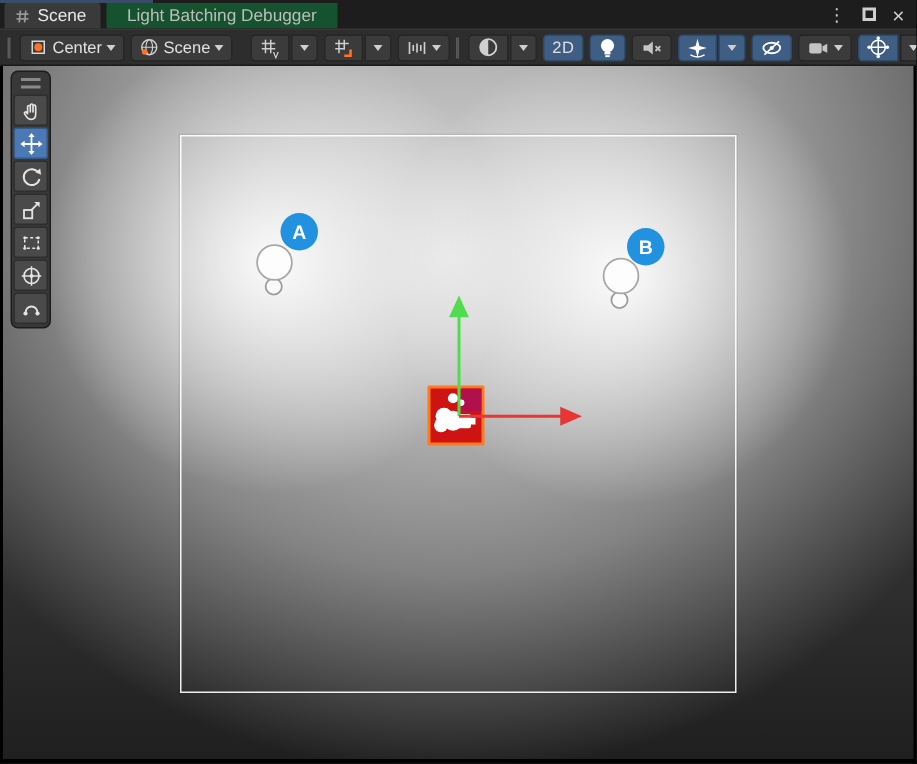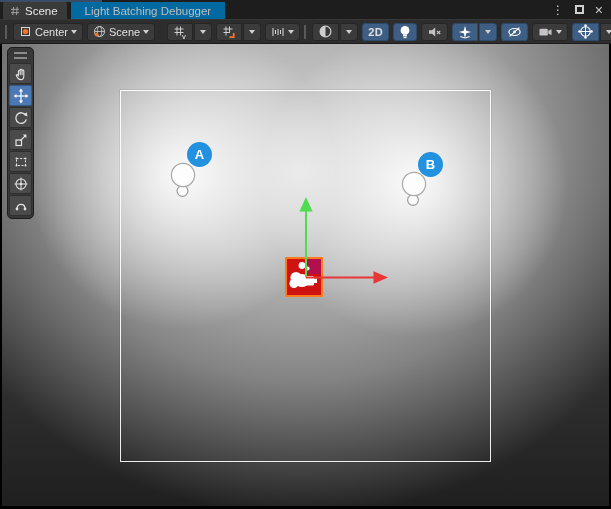--- a/index.html
+++ b/index.html
@@ -4,37 +4,37 @@
 <style>
   html,body{margin:0;padding:0;background:#222;}
   *{box-sizing:border-box;font-family:"Liberation Sans",sans-serif;}
   .window{position:relative;width:611px;height:509px;background:#000;overflow:hidden;}
 
   
   .tabbar{position:absolute;left:0;top:0;right:0;height:19px;background:#1d1d1d;display:flex;align-items:flex-end;}
   .tab-accent{position:absolute;left:0;top:0;width:102px;height:2px;background:#3a4d66;}
   .tab{height:17px;display:flex;align-items:center;font-size:11.5px;white-space:nowrap;cursor:default;}
   .tab.active{margin-left:3px;background:#3a3a3a;color:#e8e8e8;padding:0 9px 0 7px;gap:5px;border-radius:2px 2px 0 0;}
-  .tab.inactive{margin-left:4px;background:#0369a1;color:#bdbdbd;padding:0 14px;}
+  .tab.inactive{margin-left:4px;background:#14532d;color:#bdbdbd;padding:0 14px;}
   .winctrl{margin-left:auto;height:100%;display:flex;align-items:center;gap:11px;padding-right:8px;color:#cccccc;}
   .wc-menu{font-size:12px;line-height:1;}
   .wc-max{width:9px;height:9px;border:2px solid #cfcfcf;}
   .wc-close{font-size:14px;line-height:1;}
 
   
   .toolbar{position:absolute;left:0;top:19px;right:0;height:25px;background:#2d2d2d;border-top:1px solid #373737;border-bottom:1px solid #1b1b1b;display:flex;align-items:center;padding:0 3px;gap:4px;}
   .grip{width:4px;height:14px;border-left:1px solid #5a5a5a;border-right:1px solid #5a5a5a;margin:0 2px;}
   .tbtn{height:18px;background:#3b3b3b;border:1px solid #262626;border-radius:3px;display:flex;align-items:center;justify-content:center;gap:3px;padding:0 5px;color:#e0e0e0;font-size:11px;cursor:default;}
   .tbtn.blue{background:#3f5e84;border-color:#2e4a6b;}
   .split{display:flex;gap:1px;}
   .split .tbtn:first-child{border-radius:3px 0 0 3px;}
   .split .tbtn:last-child{border-radius:0 3px 3px 0;}
   .caret{width:0;height:0;border-left:3.5px solid transparent;border-right:3.5px solid transparent;border-top:4px solid #cfcfcf;}
   .sep{width:1px;height:16px;background:#1f1f1f;margin:0 2px;}
-  .mode2d{font-weight:bold;font-size:11px;letter-spacing:.3px;}
+  .mode2d{font-weight:normal;font-size:11px;letter-spacing:.3px;}
 
   
   .scene{position:absolute;left:0;top:44px;right:0;bottom:0;overflow:hidden;cursor:default;
     background:
       radial-gradient(circle 220px at 183px 131px, rgba(255,255,255,.95) 0%, rgba(255,255,255,0) 70%),
       radial-gradient(circle 220px at 414px 139px, rgba(255,255,255,.95) 0%, rgba(255,255,255,0) 70%),
       radial-gradient(ellipse 470px 420px at 300px 128px, rgba(255,255,255,.8) 0%, rgba(255,255,255,.4) 50%, rgba(255,255,255,0) 82%),
       linear-gradient(180deg,#5a5a5a 0%,#4c4c4c 30%,#343434 65%,#1f1f1f 100%);}
   .frame{position:absolute;left:0;right:0;top:44px;bottom:0;border:2px solid #000;border-top:none;border-bottom-width:3px;pointer-events:none;z-index:20;}
   .lit-rect{position:absolute;left:120px;top:46px;width:371px;height:372px;border:1px solid rgba(255,255,255,.92);box-shadow:0 0 0 1px rgba(0,0,0,.07);z-index:1;}

